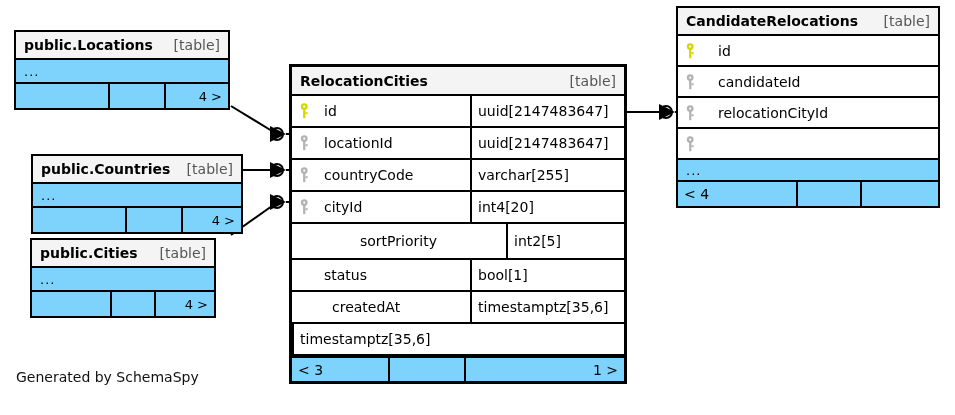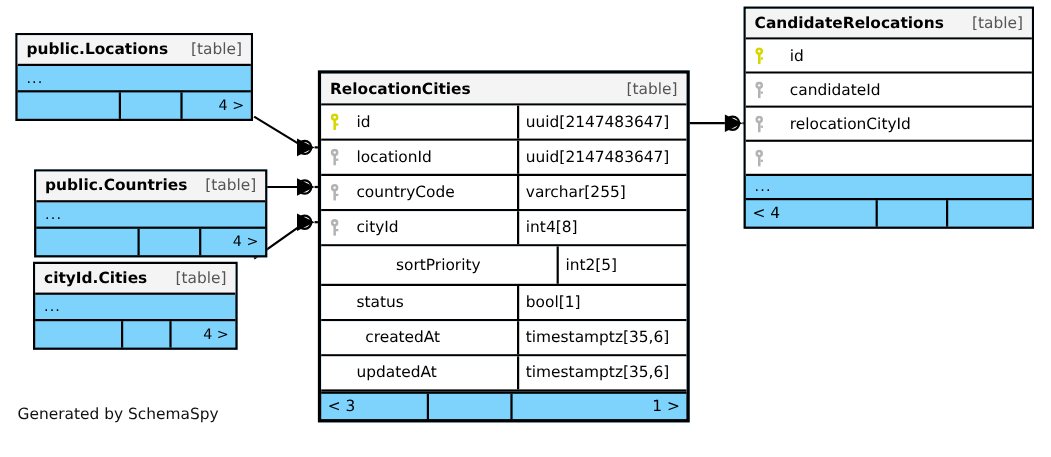--- a/index.html
+++ b/index.html
@@ -190,21 +190,21 @@
     <div class="ellipsis-row" style="height:24px;font-size:13px;">...</div>
     <div class="footer" style="height:24px;font-size:13px;">
       <div class="fcell left" style="width:92px;"></div>
       <div class="fcell left" style="width:56px;"></div>
       <div class="fcell right" style="flex:1;">4 &gt;</div>
     </div>
   </div>
 
   <div class="table-box thin" id="tbl-cities">
     <div class="tbl-header" style="height:28px;font-size:14px;">
-      <span class="tbl-name">cityId.Cities</span>
+      <span class="tbl-name">public.Cities</span>
       <span class="tbl-type">[table]</span>
     </div>
     <div class="ellipsis-row" style="height:24px;font-size:13px;">...</div>
     <div class="footer" style="height:24px;font-size:13px;">
       <div class="fcell left" style="width:78px;"></div>
       <div class="fcell left" style="width:44px;"></div>
       <div class="fcell right" style="flex:1;">4 &gt;</div>
     </div>
   </div>
 
@@ -264,21 +264,21 @@
         <span class="key-slot">
           <svg width="11" height="16" viewBox="0 0 11 16" xmlns="http://www.w3.org/2000/svg">
             <circle cx="4.2" cy="3.6" r="3.4" fill="#b3b3b3"></circle>
             <circle cx="4.2" cy="3.6" r="1.1" fill="#ffffff"></circle>
             <rect x="3.1" y="6.2" width="2.3" height="9" fill="#b3b3b3"></rect>
             <rect x="5.4" y="9.2" width="2.2" height="2" fill="#b3b3b3"></rect>
           </svg>
         </span>
         <span class="col-label">cityId</span>
       </div>
-      <div class="cell-type" style="flex:1;">int4[8]</div>
+      <div class="cell-type" style="flex:1;">int4[20]</div>
     </div>
 
     <div class="row" style="height:36px;font-size:14px;padding-left:36px;">
       <div class="cell-name" style="width:178px;">
         <span class="key-slot"></span>
         <span class="col-label">sortPriority</span>
       </div>
       <div class="cell-type" style="flex:1;">int2[5]</div>
     </div>
 
@@ -292,24 +292,20 @@
 
     <div class="row" style="height:32px;font-size:14px;">
       <div class="cell-name" style="width:178px;padding-left:16px;">
         <span class="key-slot"></span>
         <span class="col-label">createdAt</span>
       </div>
       <div class="cell-type" style="flex:1;">timestamptz[35,6]</div>
     </div>
 
     <div class="row" style="height:32px;font-size:14px;">
-      <div class="cell-name" style="width:178px;">
-        <span class="key-slot"></span>
-        <span class="col-label">updatedAt</span>
-      </div>
       <div class="cell-type" style="flex:1;">timestamptz[35,6]</div>
     </div>
 
     <div class="footer" style="height:25px;font-size:14px;border-top:2px solid #000;">
       <div class="fcell left" style="width:96px;">&lt; 3</div>
       <div class="fcell left" style="width:76px;"></div>
       <div class="fcell right" style="flex:1;">1 &gt;</div>
     </div>
   </div>
 

